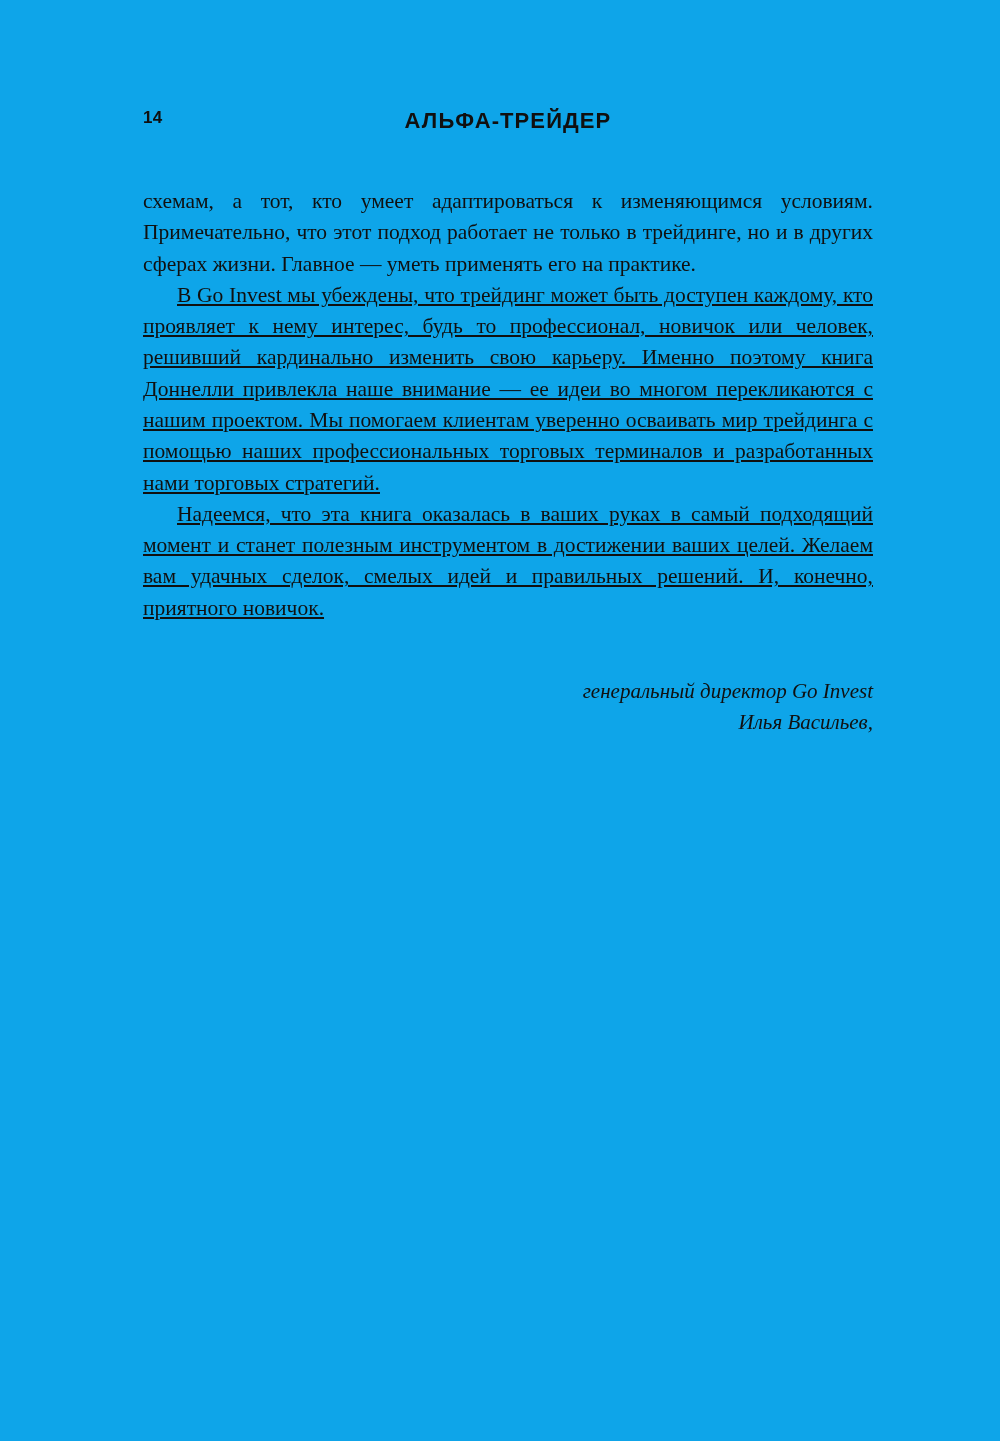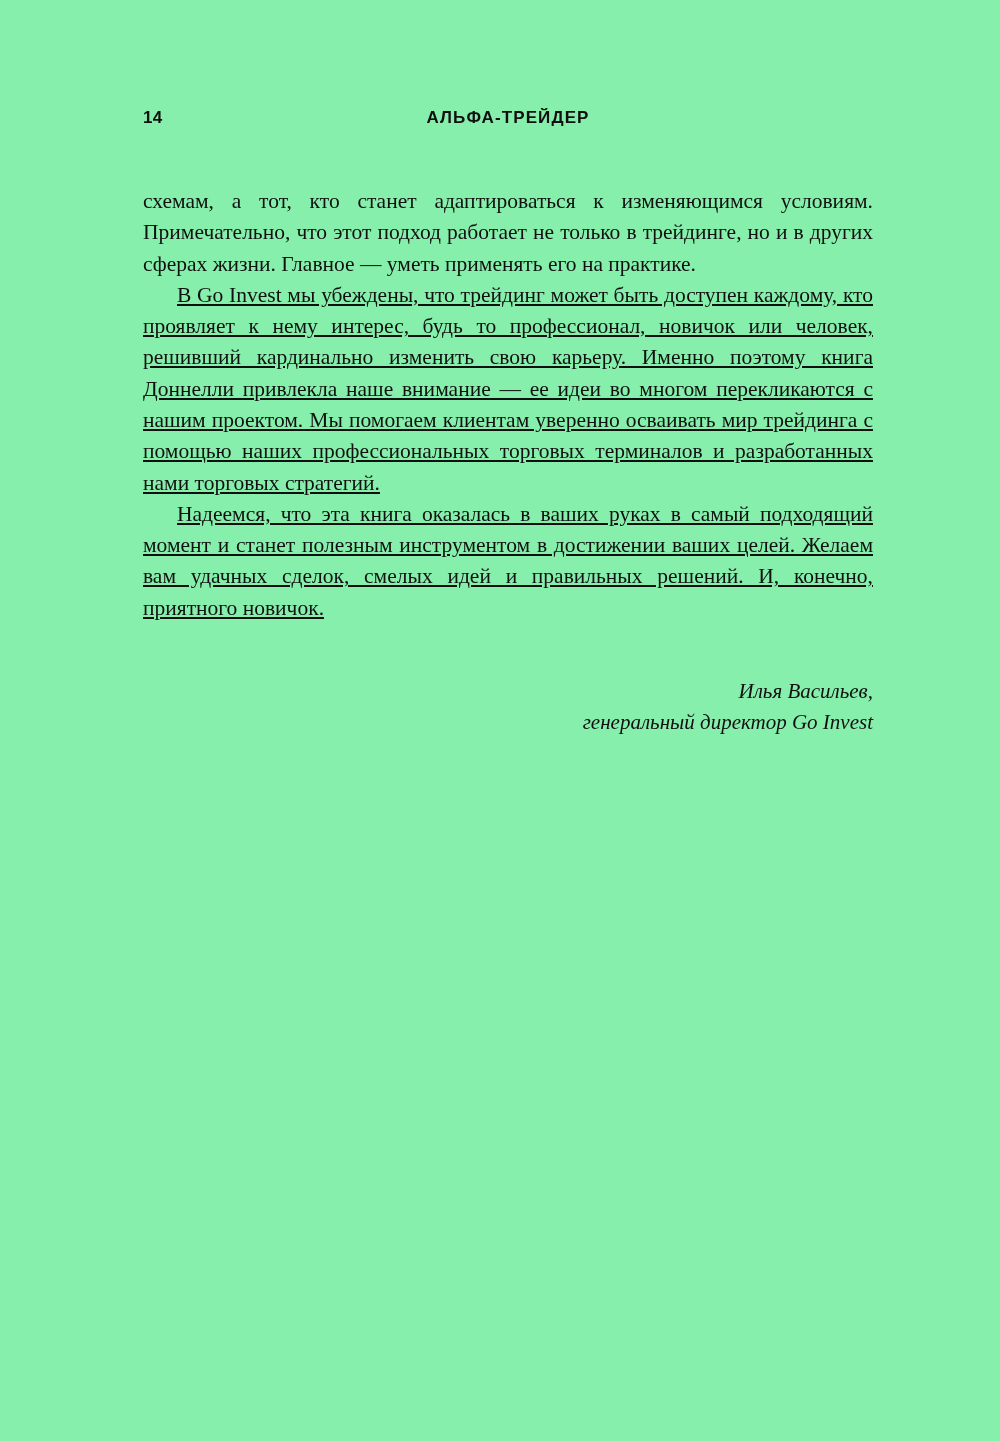--- a/index.html
+++ b/index.html
@@ -4,21 +4,21 @@
 <style>
   html, body {
     margin: 0;
     padding: 0;
     background: #ffffff;
   }
   .page {
     position: relative;
     width: 1000px;
     height: 1441px;
-    background: #86efac;
+    background: #0ea5e9;
     margin: 0 auto;
     overflow: hidden;
     font-family: "Liberation Serif", serif;
     color: #101010;
   }
   .content {
     position: absolute;
     left: 143px;
     top: 0;
     width: 730px;
@@ -39,21 +39,21 @@
     letter-spacing: 0.2px;
     color: #101010;
   }
   .book-title {
     position: absolute;
     left: 0;
     right: 0;
     top: 0;
     text-align: center;
     font-family: "Liberation Sans", sans-serif;
-    font-size: 17px;
+    font-size: 22px;
     font-weight: 700;
     letter-spacing: 1.1px;
     color: #101010;
   }
   .body-text {
     margin-top: 18px;
   }
   .body-text p {
     margin: 0;
     font-size: 21.5px;
@@ -84,24 +84,24 @@
 
 <div class="page">
   <div class="content">
 
     <div class="running-head">
       <div class="folio">14</div>
       <div class="book-title">АЛЬФА-ТРЕЙДЕР</div>
     </div>
 
     <div class="body-text">
-      <p>схемам, а тот, кто станет адаптироваться к изменяющимся условиям. Примечательно, что этот подход работает не только в трейдинге, но и в других сферах жизни. Главное — уметь применять его на практике.</p>
+      <p>схемам, а тот, кто умеет адаптироваться к изменяющимся условиям. Примечательно, что этот подход работает не только в трейдинге, но и в других сферах жизни. Главное — уметь применять его на практике.</p>
       <p class="indent">В Go Invest мы убеждены, что трейдинг может быть доступен каждому, кто проявляет к нему интерес, будь то профессионал, новичок или человек, решивший кардинально изменить свою карьеру. Именно поэтому книга Доннелли привлекла наше внимание — ее идеи во многом перекликаются с нашим проектом. Мы помогаем клиентам уверенно осваивать мир трейдинга с помощью наших профессиональных торговых терминалов и разработанных нами торговых стратегий.</p>
       <p class="indent">Надеемся, что эта книга оказалась в ваших руках в самый подходящий момент и станет полезным инструментом в достижении ваших целей. Желаем вам удачных сделок, смелых идей и правильных решений. И, конечно, приятного новичок.</p>
     </div>
 
     <div class="signature">
+      <div>генеральный директор Go Invest</div>
       <div>Илья Васильев,</div>
-      <div>генеральный директор Go Invest</div>
     </div>
 
   </div>
 </div>
 
 </body></html>

